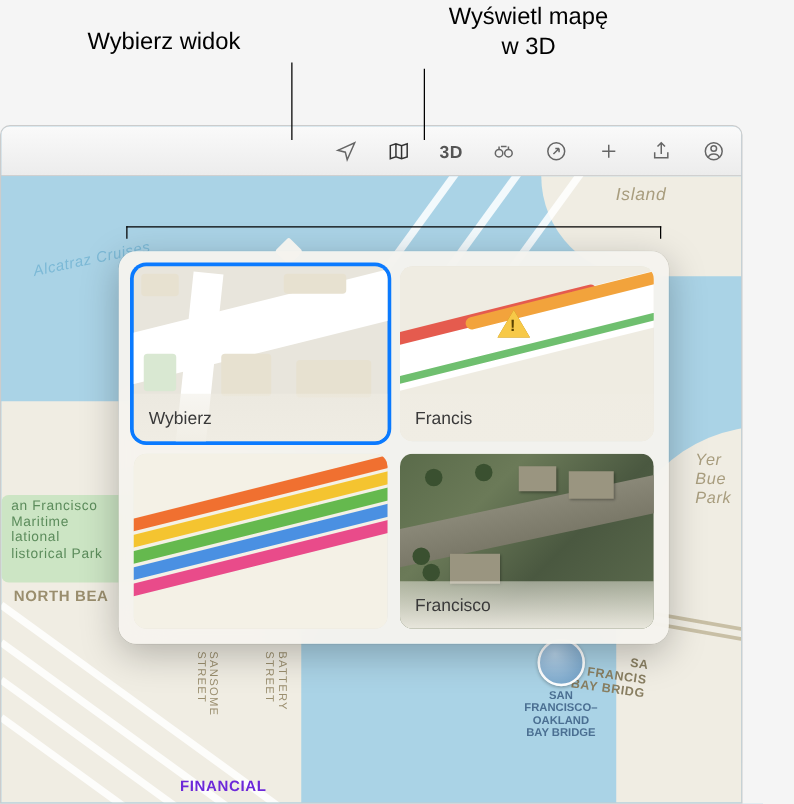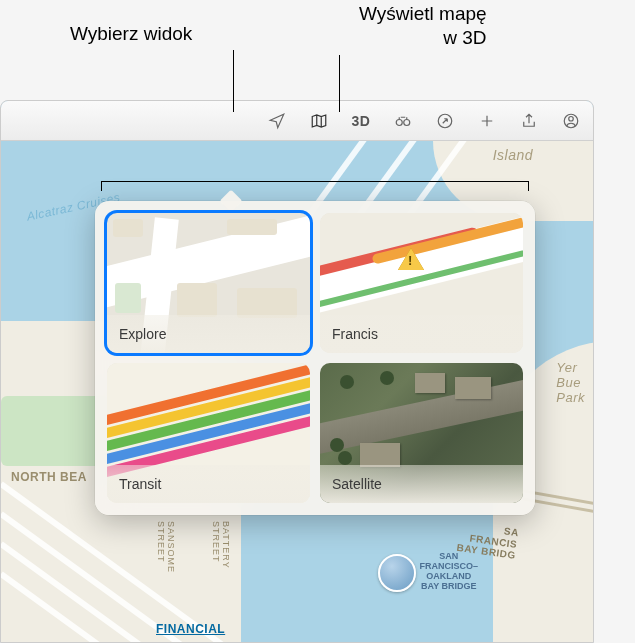--- a/index.html
+++ b/index.html
@@ -22,21 +22,21 @@
       z-index: 1000;
       pointer-events: none;
     }
     .callout {
       position: absolute;
       font-size: 19px;
       color: #000;
       line-height: 1.25;
     }
     .callout-1 { top: 22px; left: 70px; text-align: left; }
-    .callout-2 { top: 2px; left: 359px; text-align: right; }
+    .callout-2 { top: 2px; left: 359px; text-align: center; }
     .callout-line {
       position: absolute;
       background: #000;
       width: 1px;
     }
     .cl1 { left: 233px; top: 50px; height: 62px; }
     .cl2 { left: 339px; top: 55px; height: 57px; }
 
     
     .app-window {
@@ -108,21 +108,21 @@
       font-weight: 600;
       text-transform: uppercase;
       letter-spacing: 0.5px;
       line-height: 1.15;
     }
     .ml-island { top: 6px; right: 60px; text-transform: none; font-weight: 400; color:#a89d7e; font-size:14px; font-style: italic; }
     .ml-alcatraz { top: 60px; left: 25px; transform: rotate(-12deg); color: #7cb9d6; font-style: italic; text-transform: none; font-weight: 400; font-size: 12px; }
     .ml-yerba { top: 220px; right: 8px; font-style: italic; color:#a89d7e; text-transform: none; font-weight: 400; font-size:13px; text-align:left;}
     .ml-park { top: 258px; left: 8px; text-align:left; font-size:11px; color:#5c8c5c; text-transform:none; font-weight:400; width:110px;}
     .ml-northbeach { top: 330px; left: 10px; font-size:12px; color:#9a8e6e;}
-    .ml-financial { bottom: 5px; left: 155px; font-size:12px; color:#0369a1;text-decoration:underline;}
+    .ml-financial { bottom: 5px; left: 143px; font-size:12px; color:#6d28d9;}
     .ml-baybridge { bottom: 85px; right: 75px; text-align:right; color:#897f62; font-size: 10px; transform: rotate(8deg); }
 
     .street-v {
       position: absolute;
       font-size: 9px;
       color: #9a8e6e;
       writing-mode: vertical-rl;
       letter-spacing: 1px;
     }
     .sv1 { top: 380px; left: 155px; }
@@ -140,22 +140,22 @@
       background: rgba(255,255,255,0.85);
       height: 6px;
       width: 500px;
       transform-origin: left center;
     }
 
     
     .poi {
       position: absolute;
       display: flex;
-      flex-direction: row;
-      align-items: flex-end;
+      flex-direction: column;
+      align-items: center;
       gap: 3px;
     }
     .poi-circle {
       width: 38px; height: 38px;
       border-radius: 50%;
       background: radial-gradient(circle at 35% 30%, #b8d4ea, #6a9cc4);
       border: 2px solid #fff;
       box-shadow: 0 1px 3px rgba(0,0,0,0.3);
     }
     .poi-label {
@@ -382,20 +382,24 @@
       <div class="gl" style="top:30px; left:120px; transform:rotate(-54deg);"></div>
       <div class="gl" style="top:30px; left:170px; transform:rotate(-54deg);"></div>
       <div class="gl" style="top:30px; left:220px; transform:rotate(-54deg);"></div>
     </div>
 
     <div class="map-label ml-island">Island</div>
     <div class="map-label ml-alcatraz">Alcatraz Cruises</div>
     <div class="map-label ml-yerba" style="white-space:pre-line;">Yer
 Bue
 Park</div>
+    <div class="map-label ml-park" style="white-space:pre-line;">an Francisco
+Maritime
+lational
+listorical Park</div>
     <div class="map-label ml-northbeach">NORTH BEA</div>
     <div class="map-label ml-financial">FINANCIAL</div>
     <div class="map-label ml-baybridge" style="white-space:pre-line;">Sa
 Francis
 Bay Bridg</div>
 
     <div class="street-v sv1" style="white-space:pre-line;">SANSOME
 STREET</div>
     <div class="street-v sv2" style="white-space:pre-line;">BATTERY
 STREET</div>
@@ -416,21 +420,21 @@
       <div class="mode-card selected">
         <div class="mode-preview pv-explore">
           <div class="pv-road r1"></div>
             <div class="pv-road r2"></div>
           <div class="bldg b1"></div>
             <div class="bldg b2"></div>
             <div class="bldg b3"></div>
             <div class="bldg b4"></div>
             <div class="bldg b5"></div>
         </div>
-        <div class="mode-label-bar">Explore</div>
+        <div class="mode-label-bar">Wybierz</div>
       </div>
 
       <div class="mode-card">
         <div class="mode-preview pv-driving">
           <div class="pv-road r1"></div>
           <div class="tr t-gr"></div>
             <div class="tr t-red"></div>
             <div class="tr t-or"></div>
           <div class="warn"></div>
         </div>
@@ -438,32 +442,31 @@
       </div>
 
       <div class="mode-card">
         <div class="mode-preview pv-transit">
           <div class="ln l1"></div>
             <div class="ln l2"></div>
             <div class="ln l3"></div>
             <div class="ln l4"></div>
             <div class="ln l5"></div>
         </div>
-        <div class="mode-label-bar">Transit</div>
       </div>
 
       <div class="mode-card">
         <div class="mode-preview pv-satellite">
           <div class="hw"></div>
           <div class="b sb1"></div>
             <div class="b sb2"></div>
             <div class="b sb3"></div>
           <div class="tree tr1"></div>
             <div class="tree tr2"></div>
             <div class="tree tr3"></div>
             <div class="tree tr4"></div>
         </div>
-        <div class="mode-label-bar">Satellite</div>
+        <div class="mode-label-bar">Francisco</div>
       </div>
     </div>
 
   </div>
 </div>
 
 </body></html>

